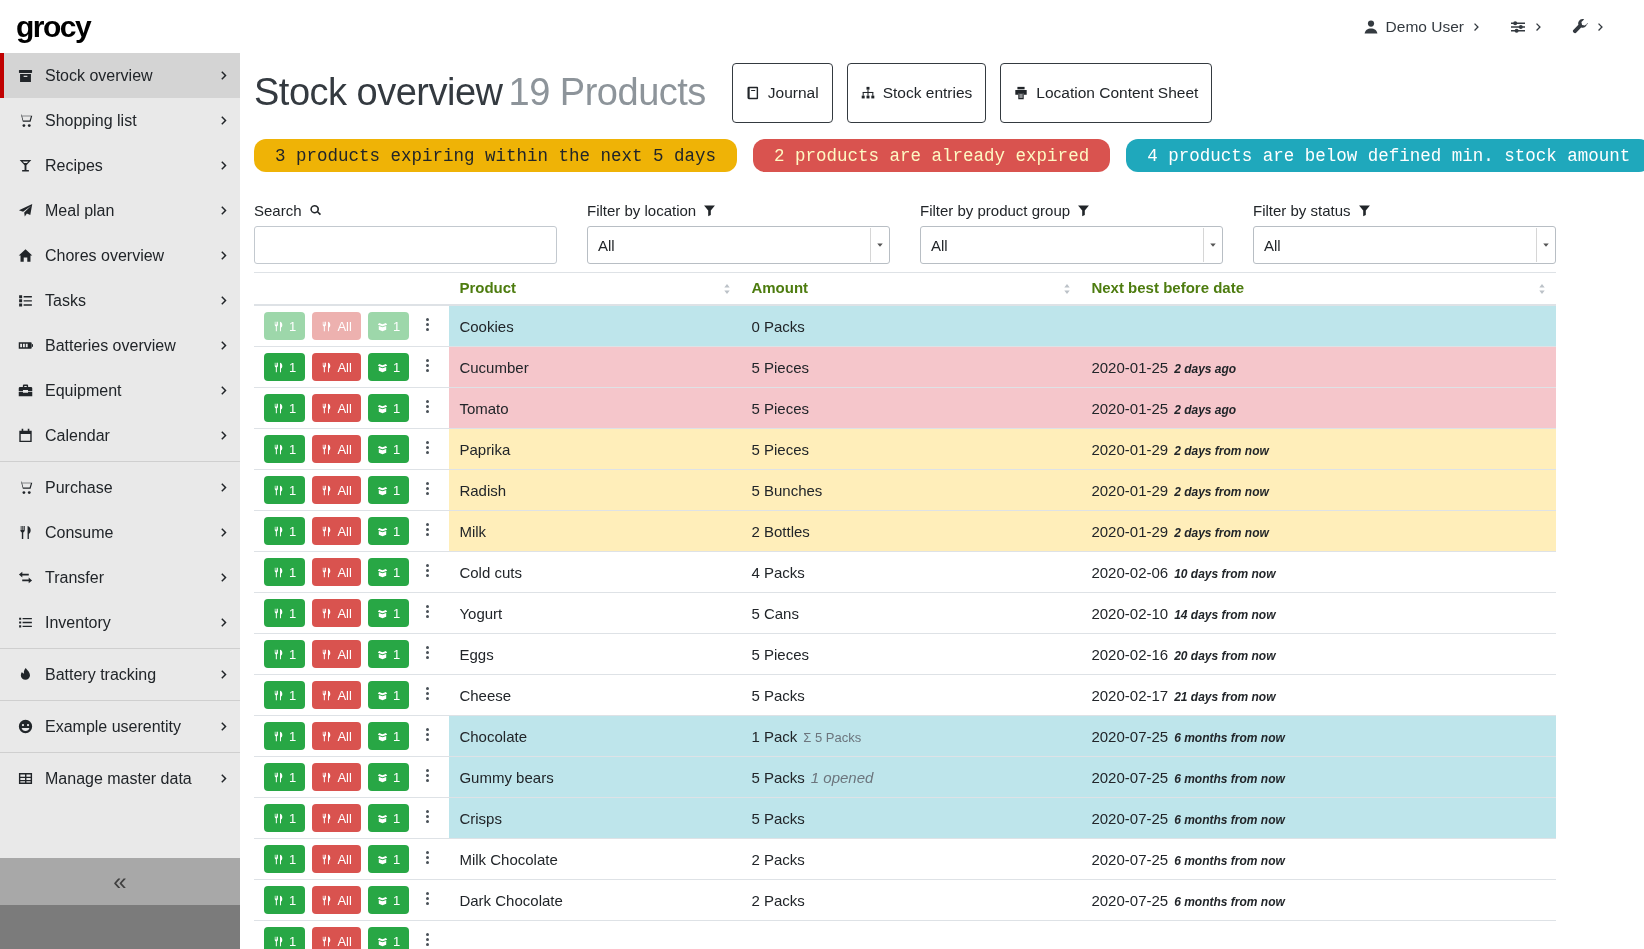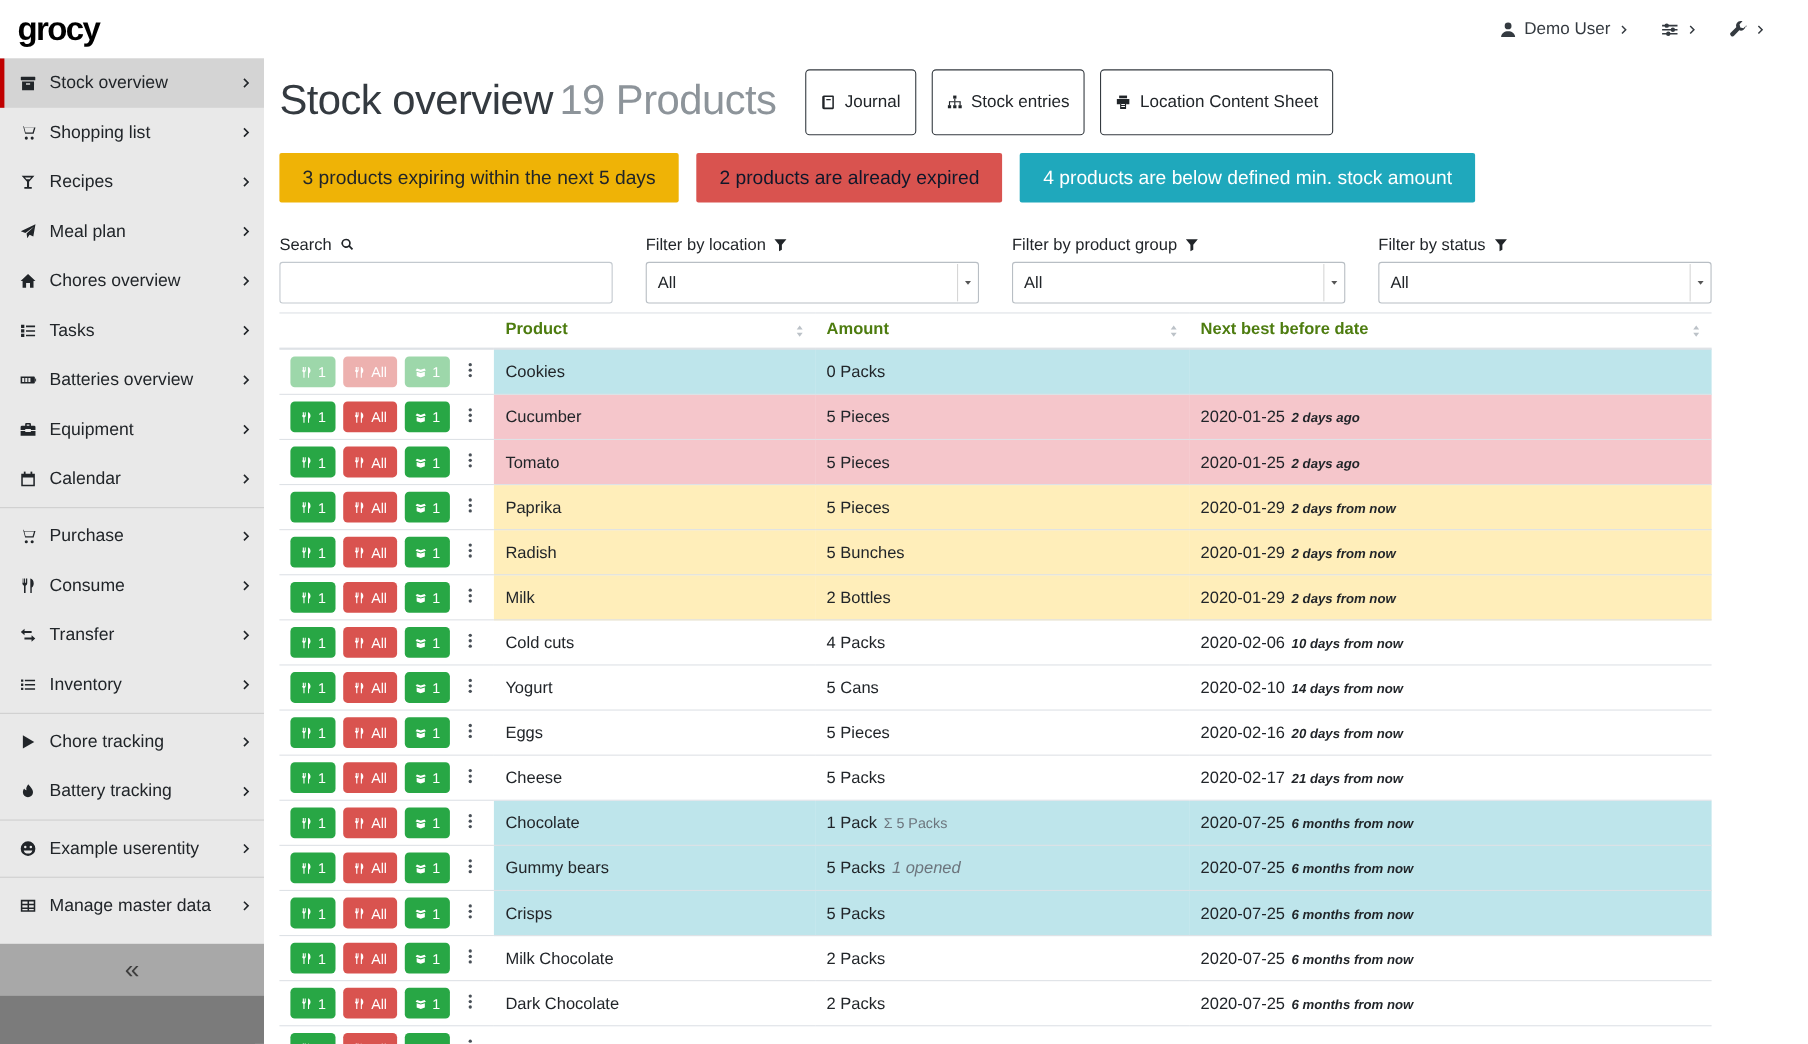--- a/index.html
+++ b/index.html
@@ -43,22 +43,22 @@
   .title-row { display:flex; align-items:center; gap:26px; margin:4px 0 16px; }
   h1 { margin:0; font-size:38px; line-height:1.15; font-weight:500; color:#343a40; letter-spacing:-.5px; }
   h1 .subtitle { color:#8d949a; font-weight:400; margin-left:6px; }
   .toolbar { display:flex; gap:14px; }
   .tbtn { display:inline-flex; align-items:center; gap:8px; padding:20px 13px; background:#fff;
           border:1px solid #343a40; border-radius:4px; font-size:15.5px; color:#212529;
           cursor:pointer; font-family:inherit; }
   .tbtn .ic { font-size:14px; }
 
   .banners { display:flex; gap:16px; margin:0 0 30px; }
-  .banner { border:none; border-radius:2px; height:45px; padding:0 21px; font-size:17.5px;
-            font-family:Liberation Sans, sans-serif; cursor:pointer; white-space:nowrap; }
+  .banner { border:none; border-radius:12px; height:33px; padding:0 21px; font-size:17.5px;
+            font-family:Liberation Mono, monospace; cursor:pointer; white-space:nowrap; }
 
   .filters { display:grid; grid-template-columns:repeat(4,1fr); gap:30px; margin-bottom:8px; }
   .flabel { display:flex; align-items:center; gap:7px; font-size:15px; color:#212529; margin-bottom:7px; }
   .flabel .fic { font-size:13px; }
   .fsearch { height:38px; width:100%; border:1px solid #c3c9cf; border-radius:3px; padding:0 10px;
              font-size:15px; font-family:inherit; }
   .fselect { height:38px; border:1px solid #b8bec4; border-radius:3px; background:#fff; display:flex;
              align-items:center; padding:0 26px 0 10px; position:relative; font-size:15px; cursor:pointer; }
   .caret { position:absolute; top:1px; right:1px; bottom:1px; width:18px; border-left:1px solid #d6d6d6;
            display:flex; align-items:center; justify-content:center; color:#555; background:#fff; }
@@ -320,33 +320,20 @@
             </svg>
           </span>
     <span class="s-label">Inventory</span>
     <span class="ic s-chev" hidden="">
             <svg viewBox="0 0 16 16" width="1em" height="1em" fill="currentColor" aria-hidden="true">
               <path d="M4.8 1.8 11 8l-6.2 6.2-1.5-1.5L8 8 3.3 3.3z"></path>
             </svg>
           </span>
   </div>
         <div class="side-divider"></div>
-        <div class="side-item">
-    <span class="ic s-ic">
-            <svg viewBox="0 0 16 16" width="1em" height="1em" fill="currentColor" aria-hidden="true">
-              <path d="M3 1.6v12.8L14 8z"></path>
-            </svg>
-          </span>
-    <span class="s-label">Chore tracking</span>
-    <span class="ic s-chev" hidden="">
-            <svg viewBox="0 0 16 16" width="1em" height="1em" fill="currentColor" aria-hidden="true">
-              <path d="M4.8 1.8 11 8l-6.2 6.2-1.5-1.5L8 8 3.3 3.3z"></path>
-            </svg>
-          </span>
-  </div>
         <div class="side-item">
     <span class="ic s-ic">
             <svg viewBox="0 0 16 16" width="1em" height="1em" fill="currentColor" aria-hidden="true">
               <path d="M8.2 1c1.8 2.4 4.6 4.6 4.6 7.7A4.9 4.9 0 0 1 3 8.7c0-1.3.5-2.4 1.2-3.5.6 1 1.5 1.6 2.3 1.6C5.7 4.9 6.8 2.7 8.2 1z"></path>
             </svg>
           </span>
     <span class="s-label">Battery tracking</span>
     <span class="ic s-chev" hidden="">
             <svg viewBox="0 0 16 16" width="1em" height="1em" fill="currentColor" aria-hidden="true">
               <path d="M4.8 1.8 11 8l-6.2 6.2-1.5-1.5L8 8 3.3 3.3z"></path>
@@ -423,21 +410,21 @@
                 <path fill-rule="evenodd" d="M4.9 8.2h6.2V15H4.9zm1.2 1.6v1.1h3.8V9.8zm0 2.1v1.1h3.8v-1.1z"></path>
               </svg>
             </span>
     <span class="tlabel">Location Content Sheet</span>
   </button>
         </div>
     </div>
 
     <div class="banners" id="banners">
         <button class="banner" style="background: rgb(239, 179, 6); color: rgb(33, 37, 41);">3 products expiring within the next 5 days</button>
-        <button class="banner" style="background: rgb(217, 83, 79); color: #0f172a;">2 products are already expired</button>
+        <button class="banner" style="background: rgb(217, 83, 79); color: #fef9c3;">2 products are already expired</button>
         <button class="banner" style="background: rgb(31, 168, 188); color: rgb(255, 255, 255);">4 products are below defined min. stock amount</button>
       </div>
 
     <div class="filters">
       <div class="fblock">
         <div class="flabel">
           <span>Search</span>
           <span class="ic fic">
               <svg viewBox="0 0 16 16" width="1em" height="1em" fill="currentColor" aria-hidden="true">
                 <path fill-rule="evenodd" d="M6.9 1.2a5.2 5.2 0 1 0 3.2 9.3l3.3 3.3 1.4-1.4-3.3-3.3A5.2 5.2 0 0 0 6.9 1.2zm0 1.8a3.4 3.4 0 1 1 0 6.8 3.4 3.4 0 0 1 0-6.8z"></path>

